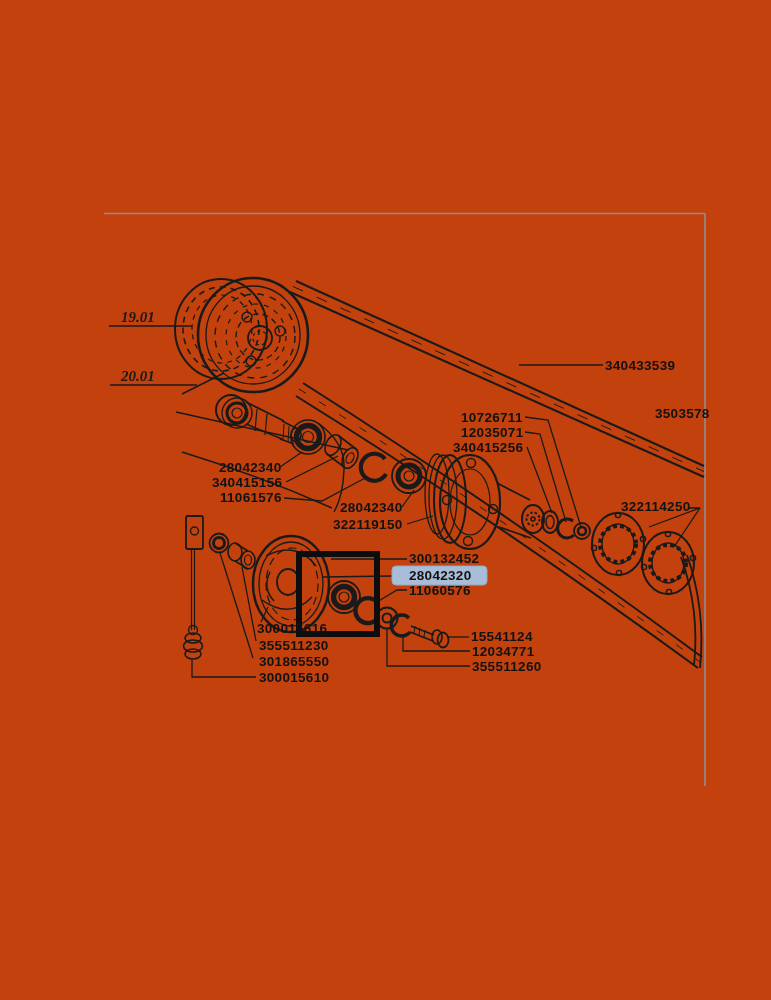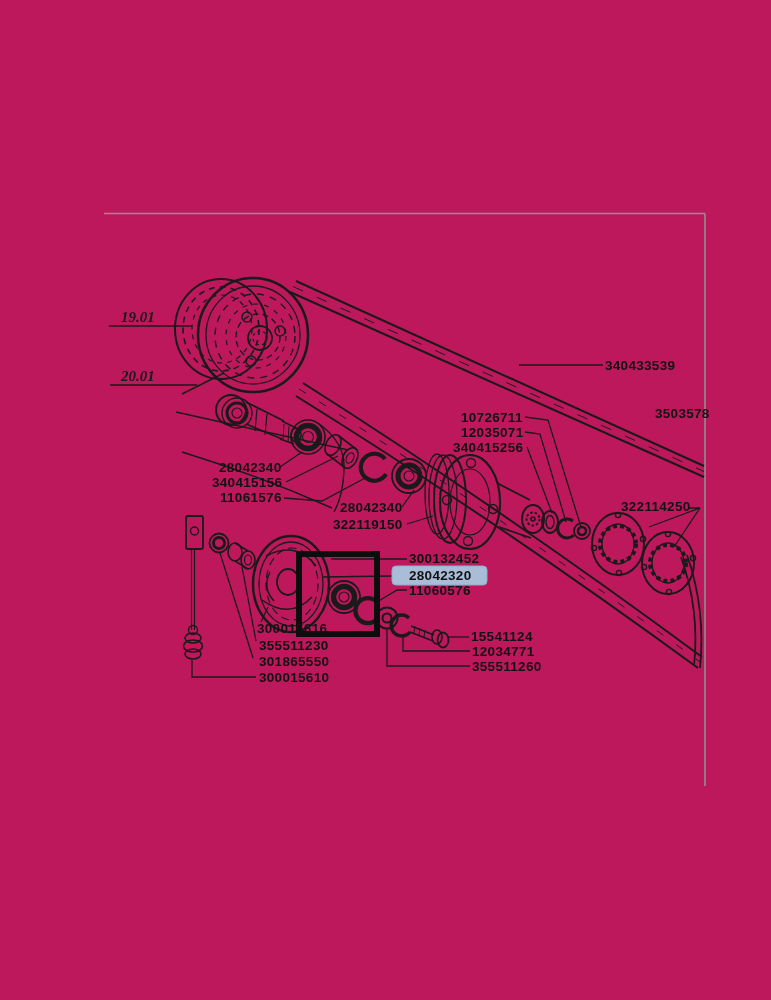--- a/index.html
+++ b/index.html
@@ -1,16 +1,16 @@
 <!DOCTYPE html>
 <html><head>
 <meta charset="utf-8">
 <style>
   html,body{margin:0;padding:0;background:#ffffff;}
-  .stage{position:relative;width:771px;height:1000px;background:#be185d;overflow:hidden;
+  .stage{position:relative;width:771px;height:1000px;background:#c2410c;overflow:hidden;
          font-family:"Liberation Sans", sans-serif;}
   svg{position:absolute;left:0;top:0;}
   text.callout{font-family:"Liberation Sans", sans-serif;font-weight:bold;font-size:13.5px;
                letter-spacing:.3px;fill:#121212;}
   text.section{font-family:"Liberation Serif", serif;font-style:italic;font-weight:bold;
                font-size:15px;fill:#1a1a1a;}
   .lw{stroke:#1a1a1a;fill:none;}
 </style>
 </head>
 <body>

